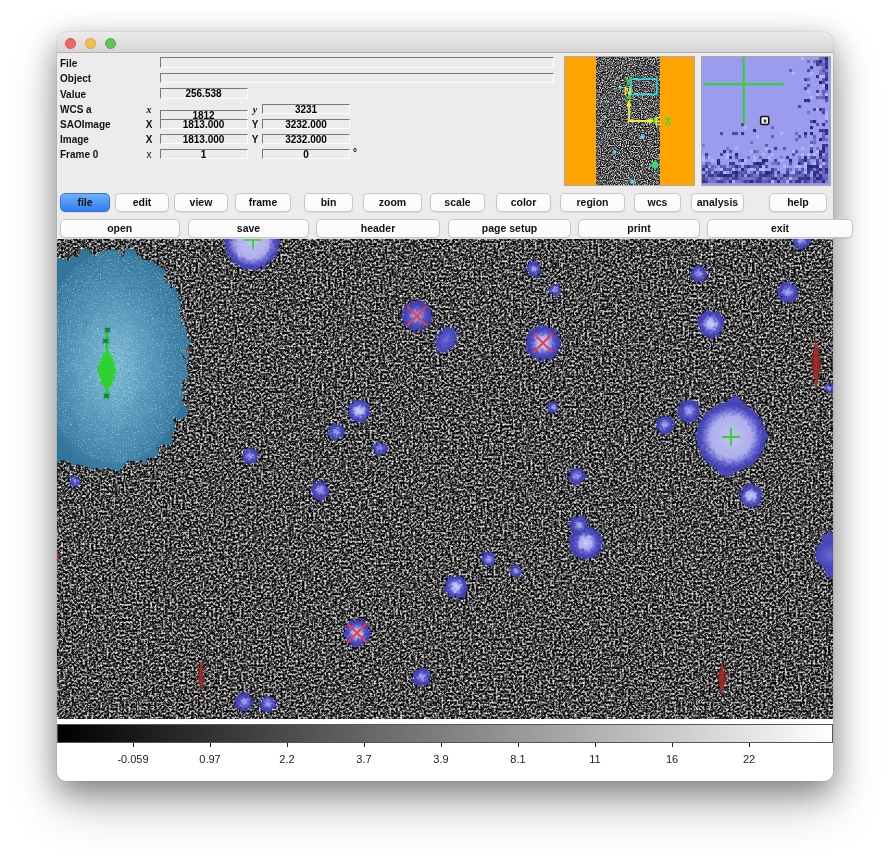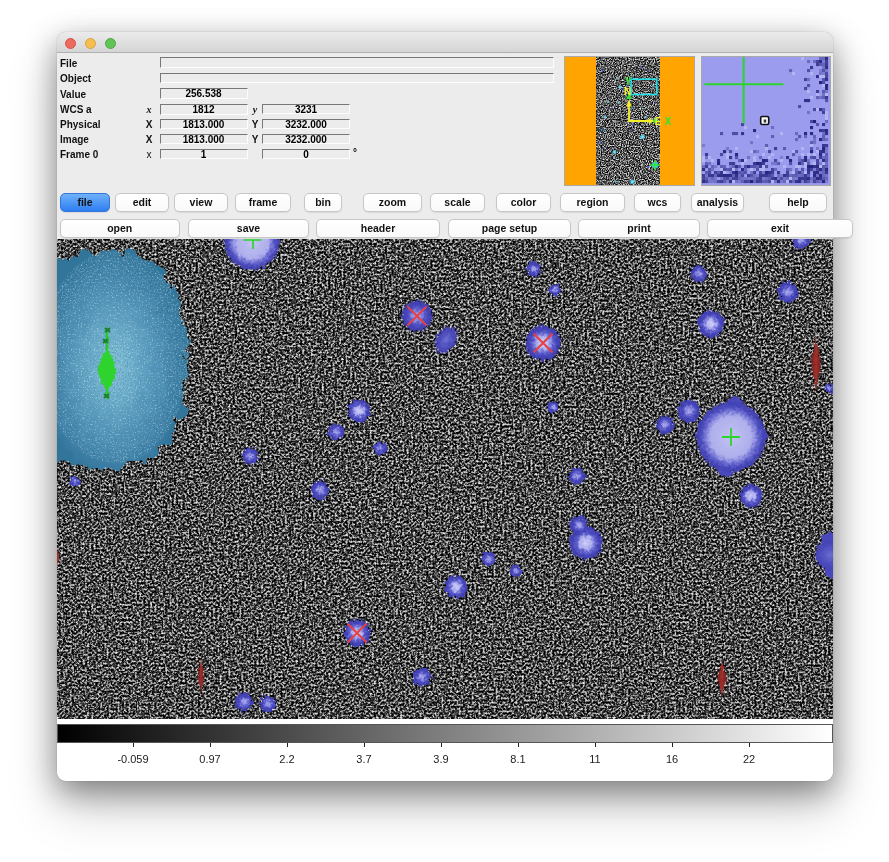--- a/index.html
+++ b/index.html
@@ -42,34 +42,34 @@
  <div id="titlebar">
    <div class="tl" id="tl1"></div>
       <div class="tl" id="tl2"></div>
       <div class="tl" id="tl3"></div>
  </div>
  <div id="infopanel">
   <div class="lbl" style="top:4.5px">File</div>
   <div class="lbl" style="top:20px">Object</div>
   <div class="lbl" style="top:35.5px">Value</div>
   <div class="lbl" style="top:51px">WCS a</div>
-  <div class="lbl" style="top:66px">Physical</div>
+  <div class="lbl" style="top:66px">SAOImage</div>
   <div class="lbl" style="top:81px">Image</div>
   <div class="lbl" style="top:96px">Frame 0</div>
   <div class="axlbl" style="left:84px;top:50.5px;font-family:'Liberation Serif',serif;font-style:italic;">x</div>
   <div class="axlbl" style="left:84px;top:66px">X</div>
   <div class="axlbl" style="left:84px;top:81px">X</div>
   <div class="axlbl" style="left:84px;top:96px;font-weight:normal">x</div>
   <div class="axlbl" style="left:190px;top:50.5px;font-family:'Liberation Serif',serif;font-style:italic;">y</div>
   <div class="axlbl" style="left:190px;top:66px">Y</div>
   <div class="axlbl" style="left:190px;top:81px">Y</div>
   <div class="fld" style="left:102.5px;top:4px;width:394px"></div>
   <div class="fld" style="left:102.5px;top:19.5px;width:394px"></div>
   <div class="fld" style="left:102.5px;top:35px;width:88px">256.538</div>
-  <div class="fld" style="left:102.5px;top:51px;width:88px">1812</div>
+  <div class="fld" style="left:102.5px;top:57px;width:88px">1812</div>
   <div class="fld" style="left:205px;top:50.5px;width:88px">3231</div>
   <div class="fld" style="left:102.5px;top:65.5px;width:88px">1813.000</div>
   <div class="fld" style="left:205px;top:65.5px;width:88px">3232.000</div>
   <div class="fld" style="left:102.5px;top:80.5px;width:88px">1813.000</div>
   <div class="fld" style="left:205px;top:80.5px;width:88px">3232.000</div>
   <div class="fld" style="left:102.5px;top:95.5px;width:88px">1</div>
   <div class="fld" style="left:205px;top:95.5px;width:88px">0</div>
   <div style="position:absolute;left:296px;top:94px;font-size:10px;font-weight:bold">°</div>
   <div class="thumb" style="left:507px;width:131px;">
    <svg width="129" height="128" viewBox="0 0 129 128">
@@ -562,21 +562,21 @@
     <path d="M 41.7 0 L 41.7 66.5 M 2.4 27.2 L 81.4 27.2" stroke="#2bd52b" stroke-width="2"></path>
     <rect x="58.7" y="59.5" width="8" height="8" fill="#fff" stroke="#111" stroke-width="1.6" rx="1.5"></rect>
     <rect x="61.7" y="62.5" width="2.5" height="3" fill="#333"></rect>
    </svg>
   </div>
  </div>
  <div class="btn" id="btnfile" style="left:3px;top:161px;width:50px">file</div>
  <div class="btn" style="left:58px;top:161px;width:54px">edit</div>
  <div class="btn" style="left:117px;top:161px;width:54px">view</div>
  <div class="btn" style="left:178px;top:161px;width:56px">frame</div>
- <div class="btn" style="left:247px;top:161px;width:38px">bin</div>
+ <div class="btn" style="left:247px;top:161px;width:49px">bin</div>
  <div class="btn" style="left:306px;top:161px;width:59px">zoom</div>
  <div class="btn" style="left:373px;top:161px;width:55px">scale</div>
  <div class="btn" style="left:439px;top:161px;width:55px">color</div>
  <div class="btn" style="left:503px;top:161px;width:65px">region</div>
  <div class="btn" style="left:577px;top:161px;width:47px">wcs</div>
  <div class="btn" style="left:634px;top:161px;width:53px">analysis</div>
  <div class="btn" style="left:712px;top:161px;width:58px">help</div>
  <div class="btn" style="left:2.5px;top:187px;width:120.5px">open</div>
  <div class="btn" style="left:131px;top:187px;width:121px">save</div>
  <div class="btn" style="left:259px;top:187px;width:124px">header</div>

